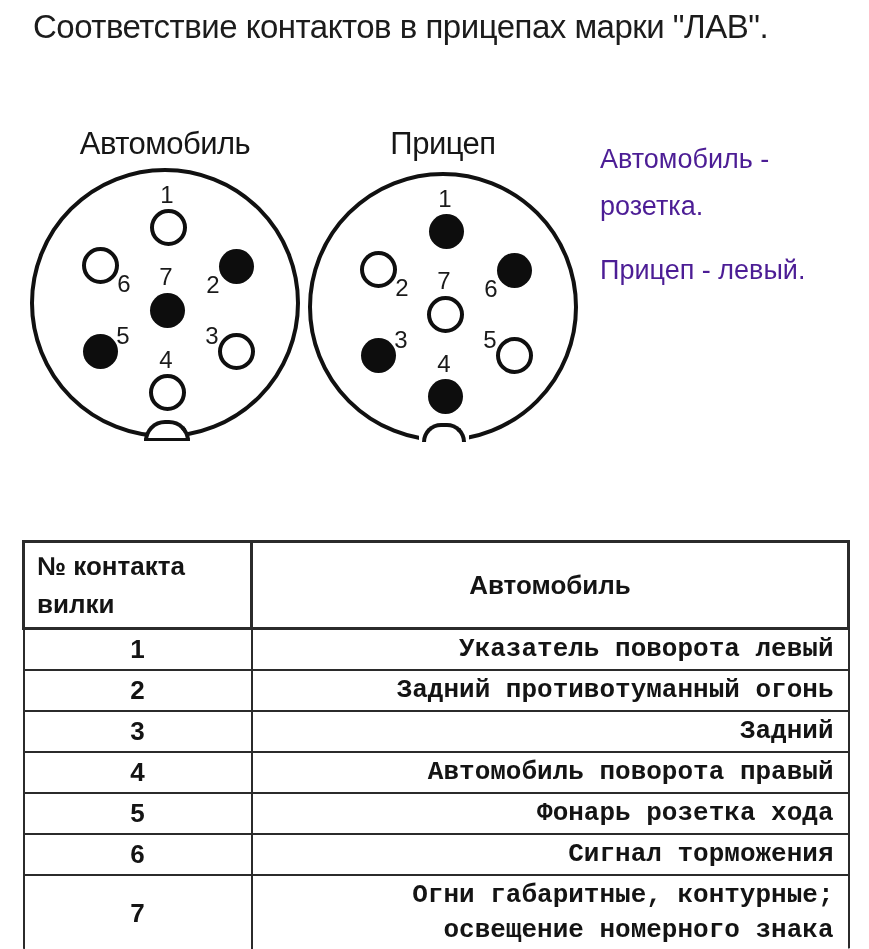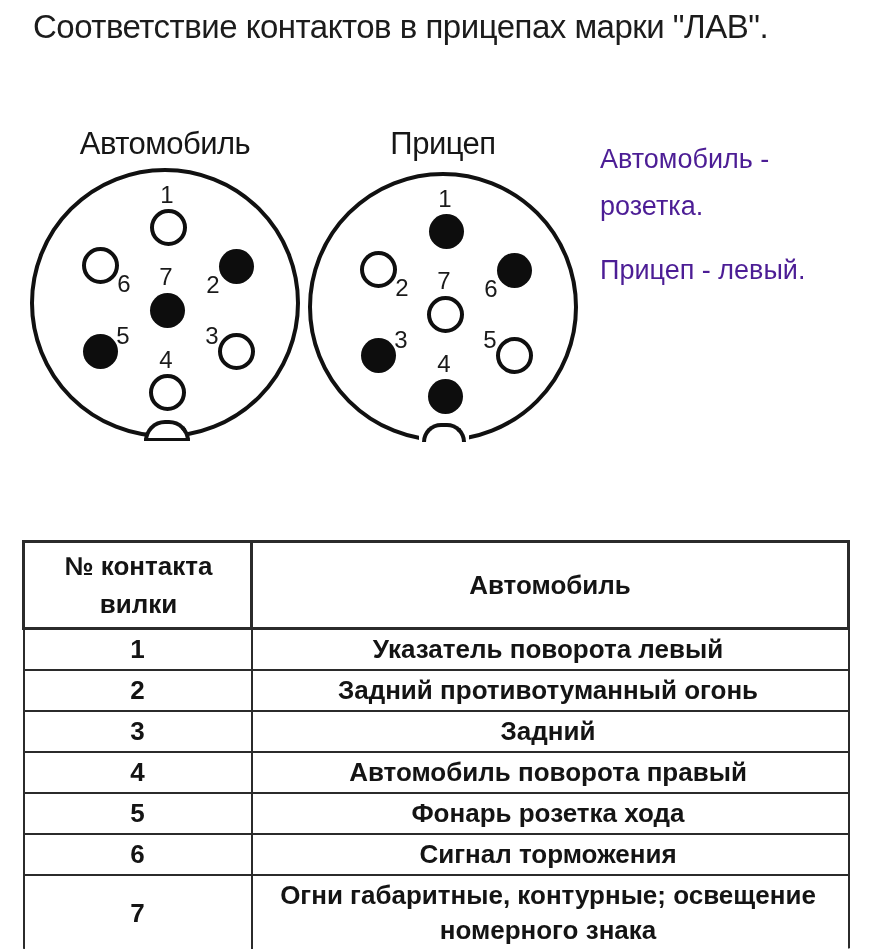--- a/index.html
+++ b/index.html
@@ -48,31 +48,31 @@
     border-collapse:collapse;table-layout:fixed;
   }
   .pinout-table th,.pinout-table td{
     border:2px solid #2b2b2b;box-sizing:border-box;
     font-size:26px;font-weight:700;color:#141414;
   }
   .pinout-table th{border-width:3px 2px 3px 3px;}
   .pinout-table th:last-child{border-right-width:3px;}
   .col-num{width:228px;}
   .th-num{
-    text-align:center;vertical-align:middle;padding:4px 10px 4px 12px;
+    text-align:left;vertical-align:middle;padding:4px 10px 4px 12px;
     font-size:28px;line-height:38px;height:72px;
   }
   .th-purpose{text-align:center;vertical-align:middle;font-size:28px;}
   .num-cell{
     text-align:center;vertical-align:middle;height:38px;
     font-size:28px;border-left-width:3px;
   }
   .purpose-cell{
-    text-align:center;vertical-align:middle;padding:2px 14px 2px 10px;
-    line-height:35px;border-right-width:3px;
+    text-align:right;vertical-align:middle;padding:2px 14px 2px 10px;
+    line-height:35px;border-right-width:3px;font-family:Liberation Mono, monospace;
   }
   .pinout-table tr:last-child td{border-bottom-width:3px;}
 </style>
 </head>
 <body>
 
 <div class="page">
 
   <div class="page-title">Соответствие контактов в прицепах марки "ЛАВ".</div>
 

